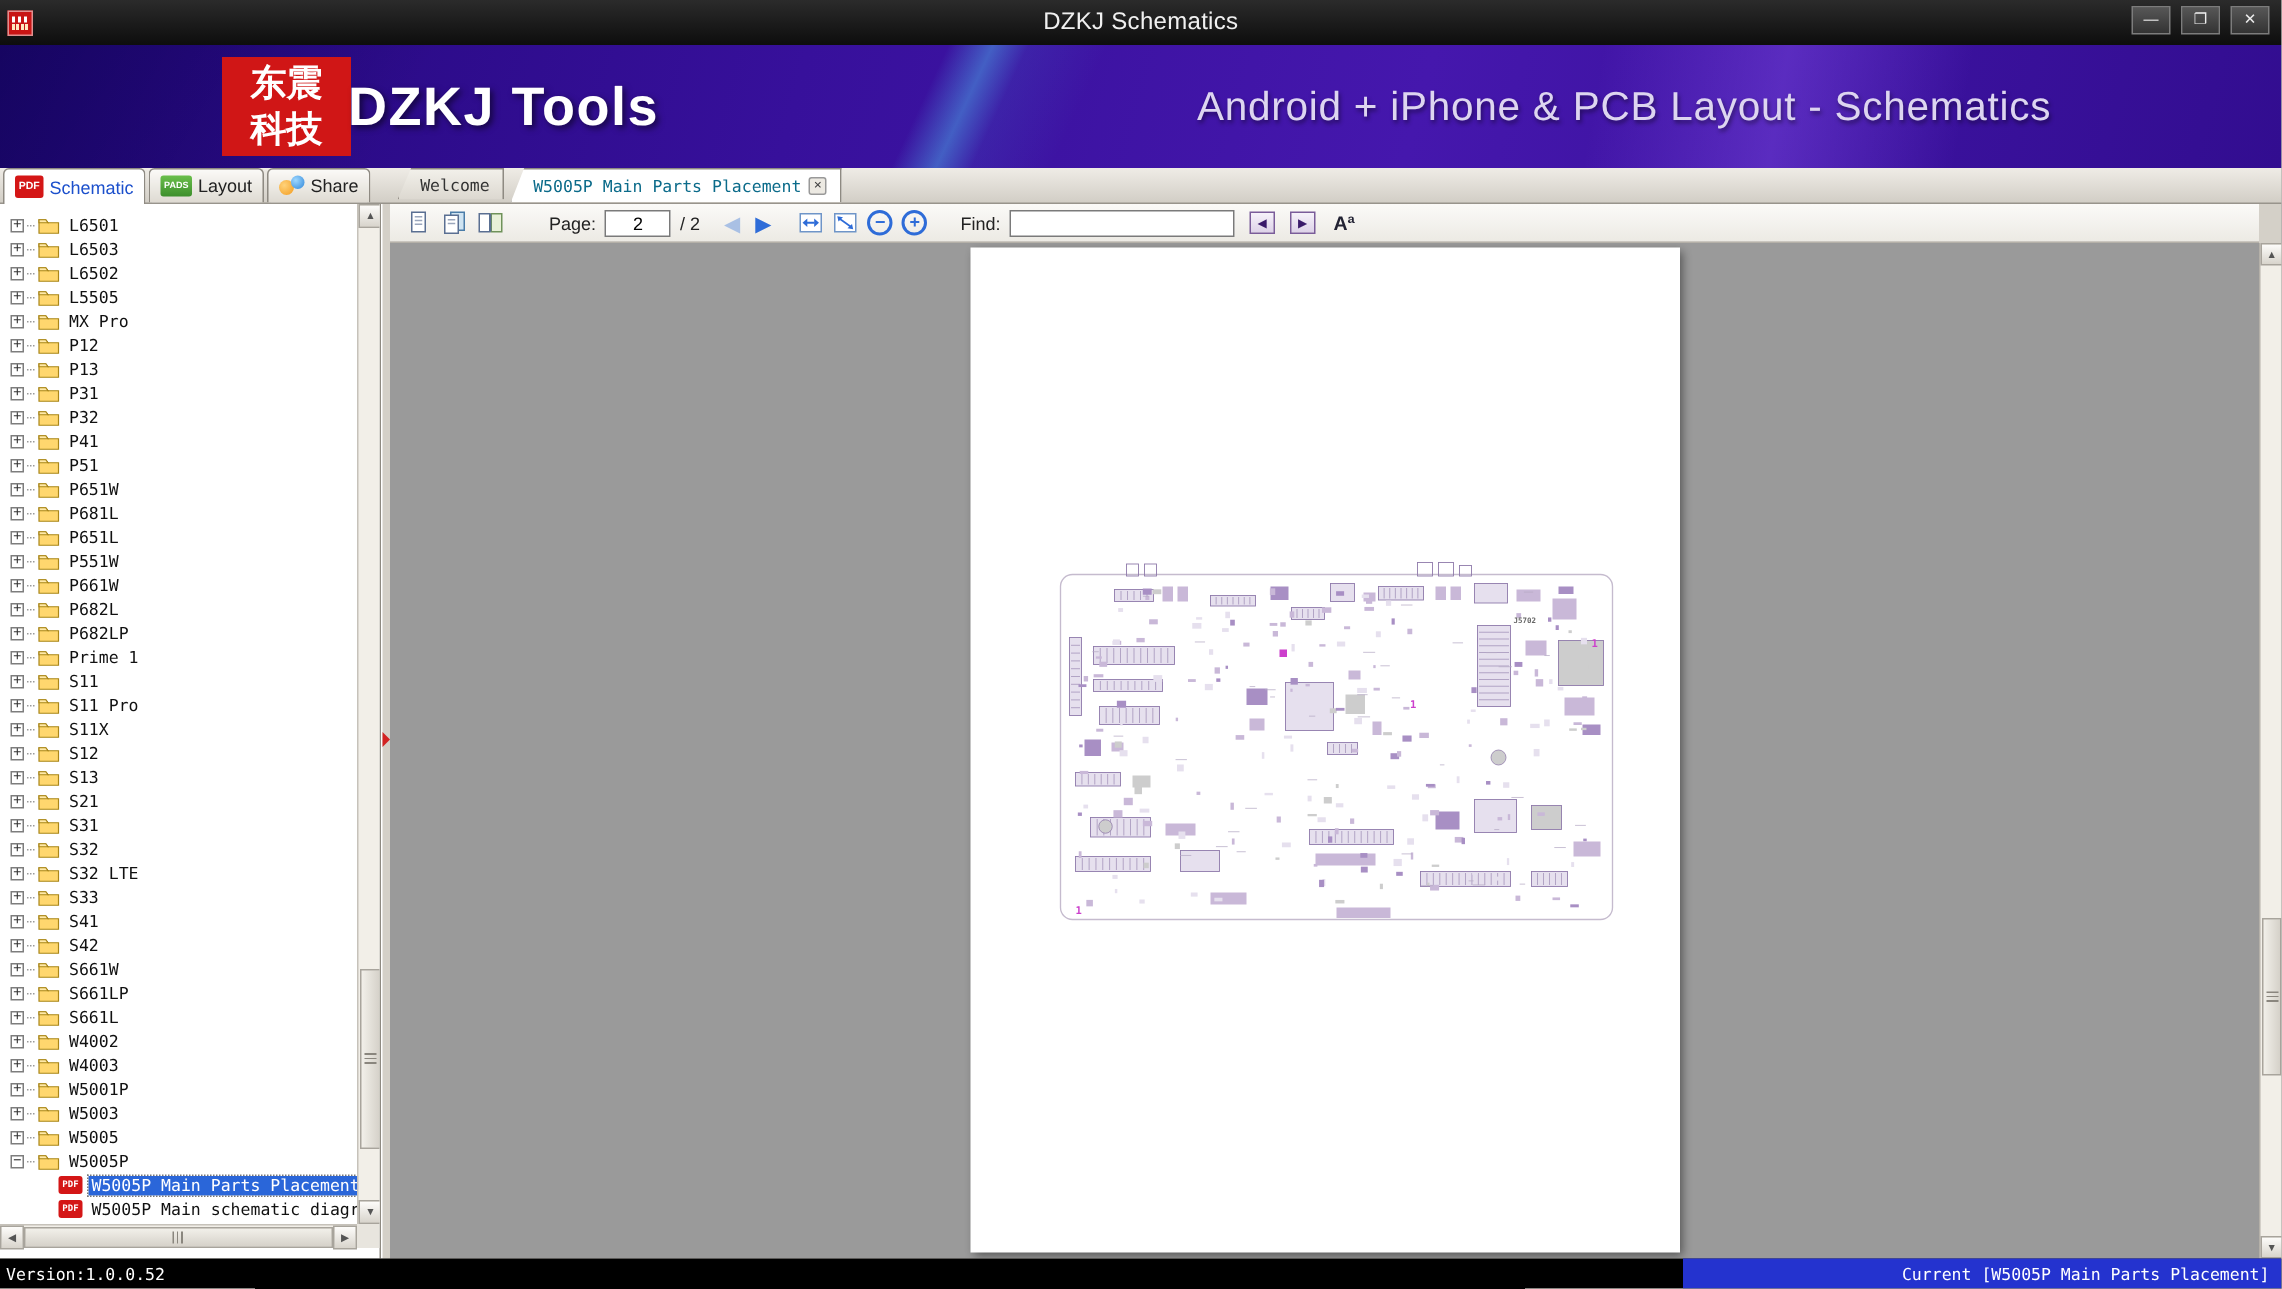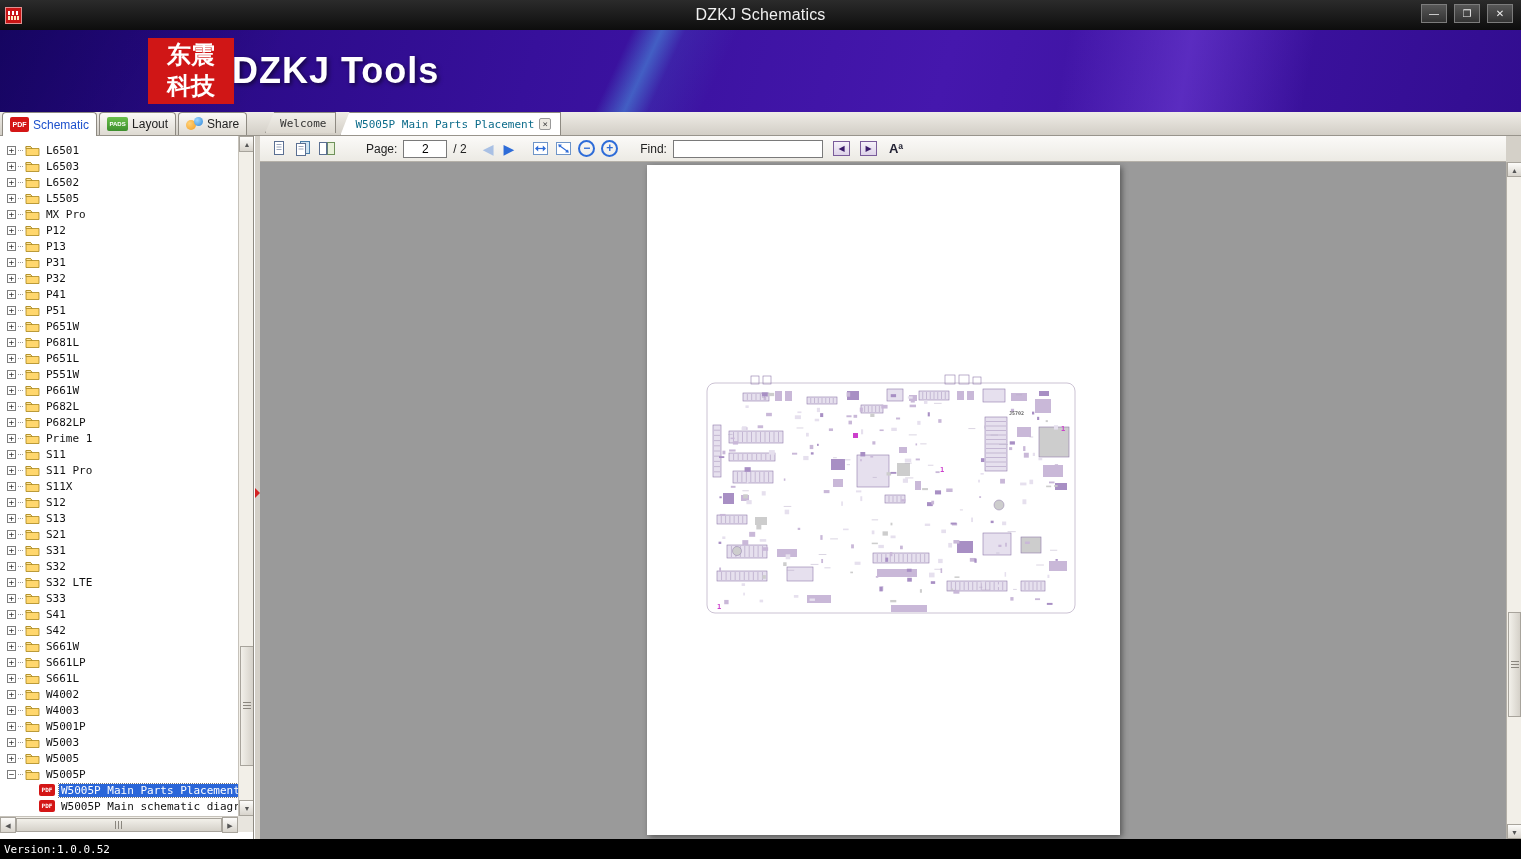--- a/index.html
+++ b/index.html
@@ -113,20 +113,21 @@
 
   <div class="banner">
     <div class="streak s1"></div>
     <div class="streak s2"></div>
     <div class="streak s3"></div>
     <div class="logo">
       <div>东震</div>
       <div>科技</div>
     </div>
     <div class="app-title">DZKJ Tools</div>
+    <div class="subtitle">Android + iPhone &amp; PCB Layout - Schematics</div>
   </div>
 
   <div class="tabbar">
     <div class="app-tab active">
       <span class="ico-pdf">PDF</span>
       <span class="app-tab-label">Schematic</span>
     </div>
     <div class="app-tab">
       <span class="ico-pads">PADS</span>
       <span class="app-tab-label">Layout</span>
@@ -1078,15 +1079,16 @@
   <div class="sb viewer-vscroll">
     <span class="sb-btn" style="top:0;left:0">▲</span>
     <span class="sb-thumb" style="top:450px;height:105px">
         <span class="grip"></span>
       </span>
     <span class="sb-btn" style="bottom:0;left:0">▼</span>
   </div>
 
   <div class="statusbar">
     <span class="status-version">Version:1.0.0.52</span>
+    <span class="status-right">Current [W5005P Main Parts Placement]</span>
   </div>
 
 </div>
 
 </body></html>

